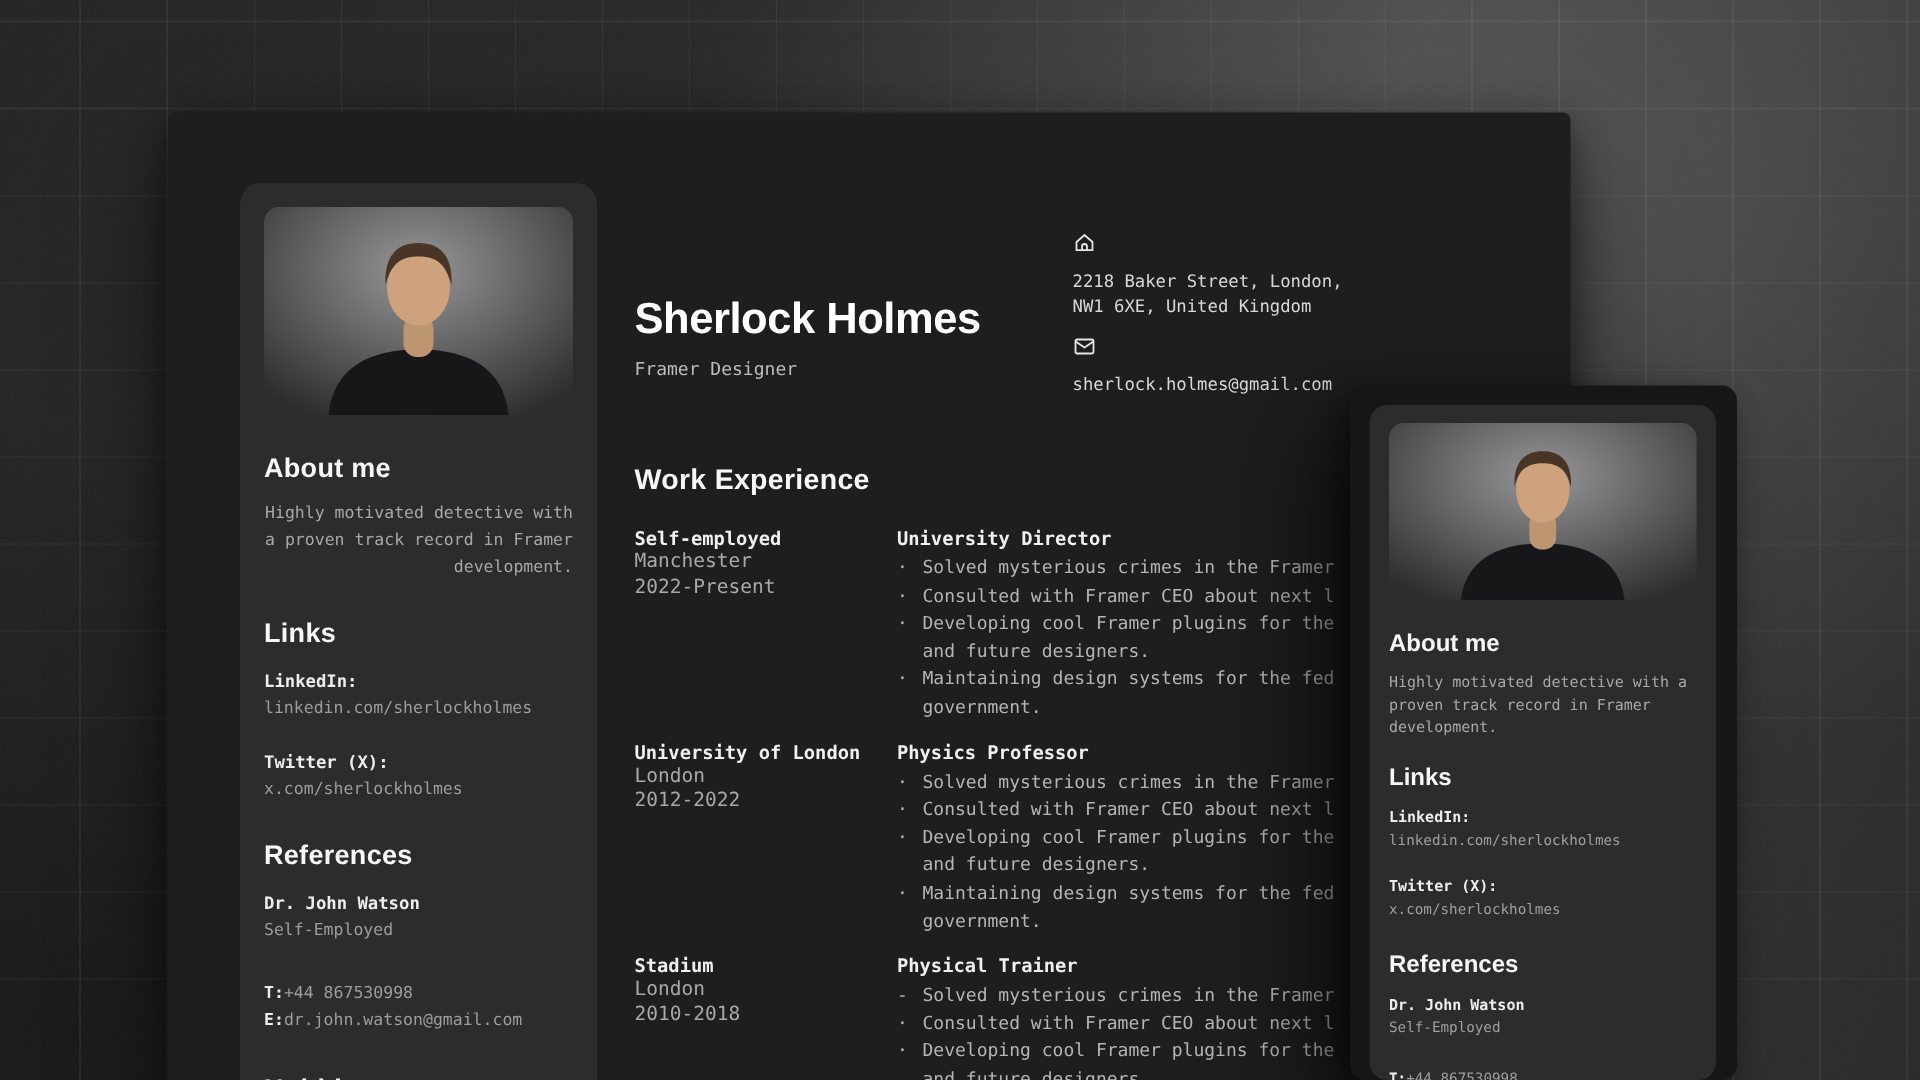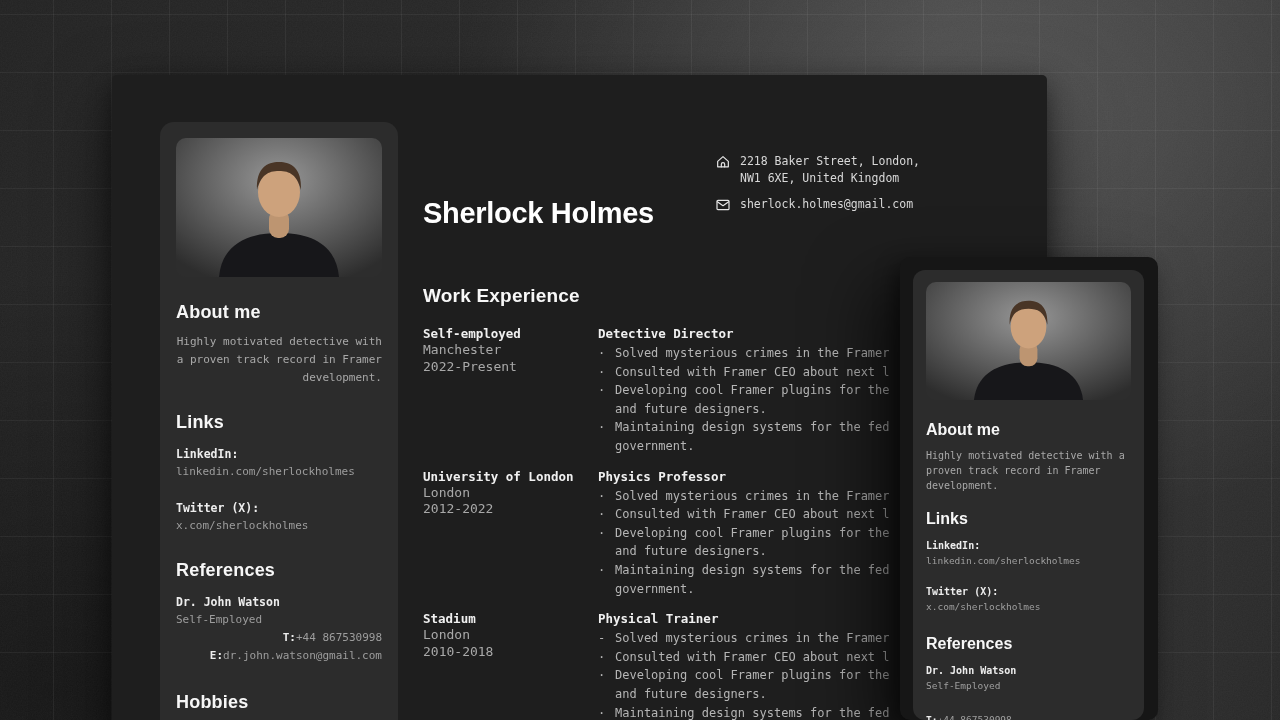--- a/index.html
+++ b/index.html
@@ -34,31 +34,31 @@
   .h2{font-family:"Liberation Sans",sans-serif;font-weight:700;font-size:18px;line-height:22px;color:#f7f7f7;letter-spacing:.2px;}
   .side-p{font-size:11px;line-height:18px;color:#a8a8a8;white-space:pre-line;margin-top:10px;text-align:right;}
   .about-h{margin-top:24px;}
   .links-h{margin-top:24px;}
   .mlabel{font-weight:700;font-size:11.5px;line-height:18px;color:#ededed;}
   .mvalue{font-size:11px;line-height:18px;color:#9d9d9d;}
   .link-item{margin-top:12px;}
   .link-item.second{margin-top:18px;}
   .refs-h{margin-top:24px;}
   .ref-name{margin-top:12px;}
-  .ref-contact{text-align:right;}
+  .ref-contact{margin-top:24px;}
   .inline-row{font-size:11px;line-height:18px;color:#9d9d9d;}
   .inline-row b{font-family:"DejaVu Sans Mono",monospace;font-weight:700;color:#ededed;}
   .hobbies-h{margin-top:26px;}
 
   
   .main-col{position:absolute;left:311px;top:77px;width:612px;}
   .h1{font-family:Liberation Sans, sans-serif;font-weight:700;font-size:29px;line-height:32px;color:#ffffff;letter-spacing:-.3px;margin-top:45px;}
   .role{margin-top:10px;font-size:12px;line-height:15px;color:#bdbdbd;}
   .contact{position:absolute;left:292px;top:1px;width:320px;}
-  .c-row{display:flex;gap:9px;margin-bottom:10px;}
+  .c-row{display:flex;gap:9px;margin-bottom:10px;flex-direction:column;}
   .c-icon{flex:none;width:16px;height:16px;margin-top:1px;}
   .c-text{font-size:11.5px;line-height:16.5px;color:#d8d8d8;white-space:pre-line;}
   .we-heading{margin-top:56px;margin-bottom:18px;font-size:19px;line-height:22px;}
   .job{display:flex;margin-bottom:12px;}
   .jcol1{width:175px;flex:none;}
   .company{font-weight:700;font-size:12.5px;line-height:17px;color:#f0f0f0;}
   .jmeta{font-size:13px;line-height:16.5px;color:#a9a9a9;}
   .jrole{font-weight:700;font-size:12.5px;line-height:17px;color:#f0f0f0;margin-bottom:2px;}
   .bullet{display:flex;font-size:12px;line-height:18.6px;color:#b5b5b5;}
   .marker{width:17px;flex:none;}
@@ -134,20 +134,21 @@
     <div class="ref-contact">
       <div class="inline-row"><b>T:</b><span>+44 867530998</span></div>
       <div class="inline-row"><b>E:</b><span>dr.john.watson@gmail.com</span></div>
     </div>
 
     <div class="h2 hobbies-h">Hobbies</div>
   </div>
 
   <div class="main-col">
     <div class="h1 sans">Sherlock Holmes</div>
+    <div class="role">Framer Designer</div>
 
     <div class="contact">
       <div class="c-row">
         <svg class="c-icon" viewBox="0 0 24 24" fill="none" stroke="#e6e6e6" stroke-width="1.8" stroke-linecap="round" stroke-linejoin="round">
           <path d="M4 11 L12 4 L20 11 V19.2 H4 Z"></path>
             <path d="M9.5 19.2 v-3.7 a2.5 2.5 0 0 1 5 0 v3.7"></path>
         </svg>
         <div class="c-text">2218 Baker Street, London,
 NW1 6XE, United Kingdom</div>
       </div>
@@ -162,21 +163,21 @@
 
     <div class="h2 we-heading">Work Experience</div>
 
     <div class="job">
       <div class="jcol1">
         <div class="company">Self-employed</div>
         <div class="jmeta">Manchester</div>
         <div class="jmeta">2022-Present</div>
       </div>
       <div class="jcol2">
-        <div class="jrole">Detective Director</div>
+        <div class="jrole">University Director</div>
         <div class="bullet">
             <span class="marker">·</span>
             <span class="btext">Solved mysterious crimes in the Framer</span>
           </div>
         <div class="bullet">
             <span class="marker">·</span>
             <span class="btext">Consulted with Framer CEO about next l</span>
           </div>
         <div class="bullet">
             <span class="marker">·</span>

